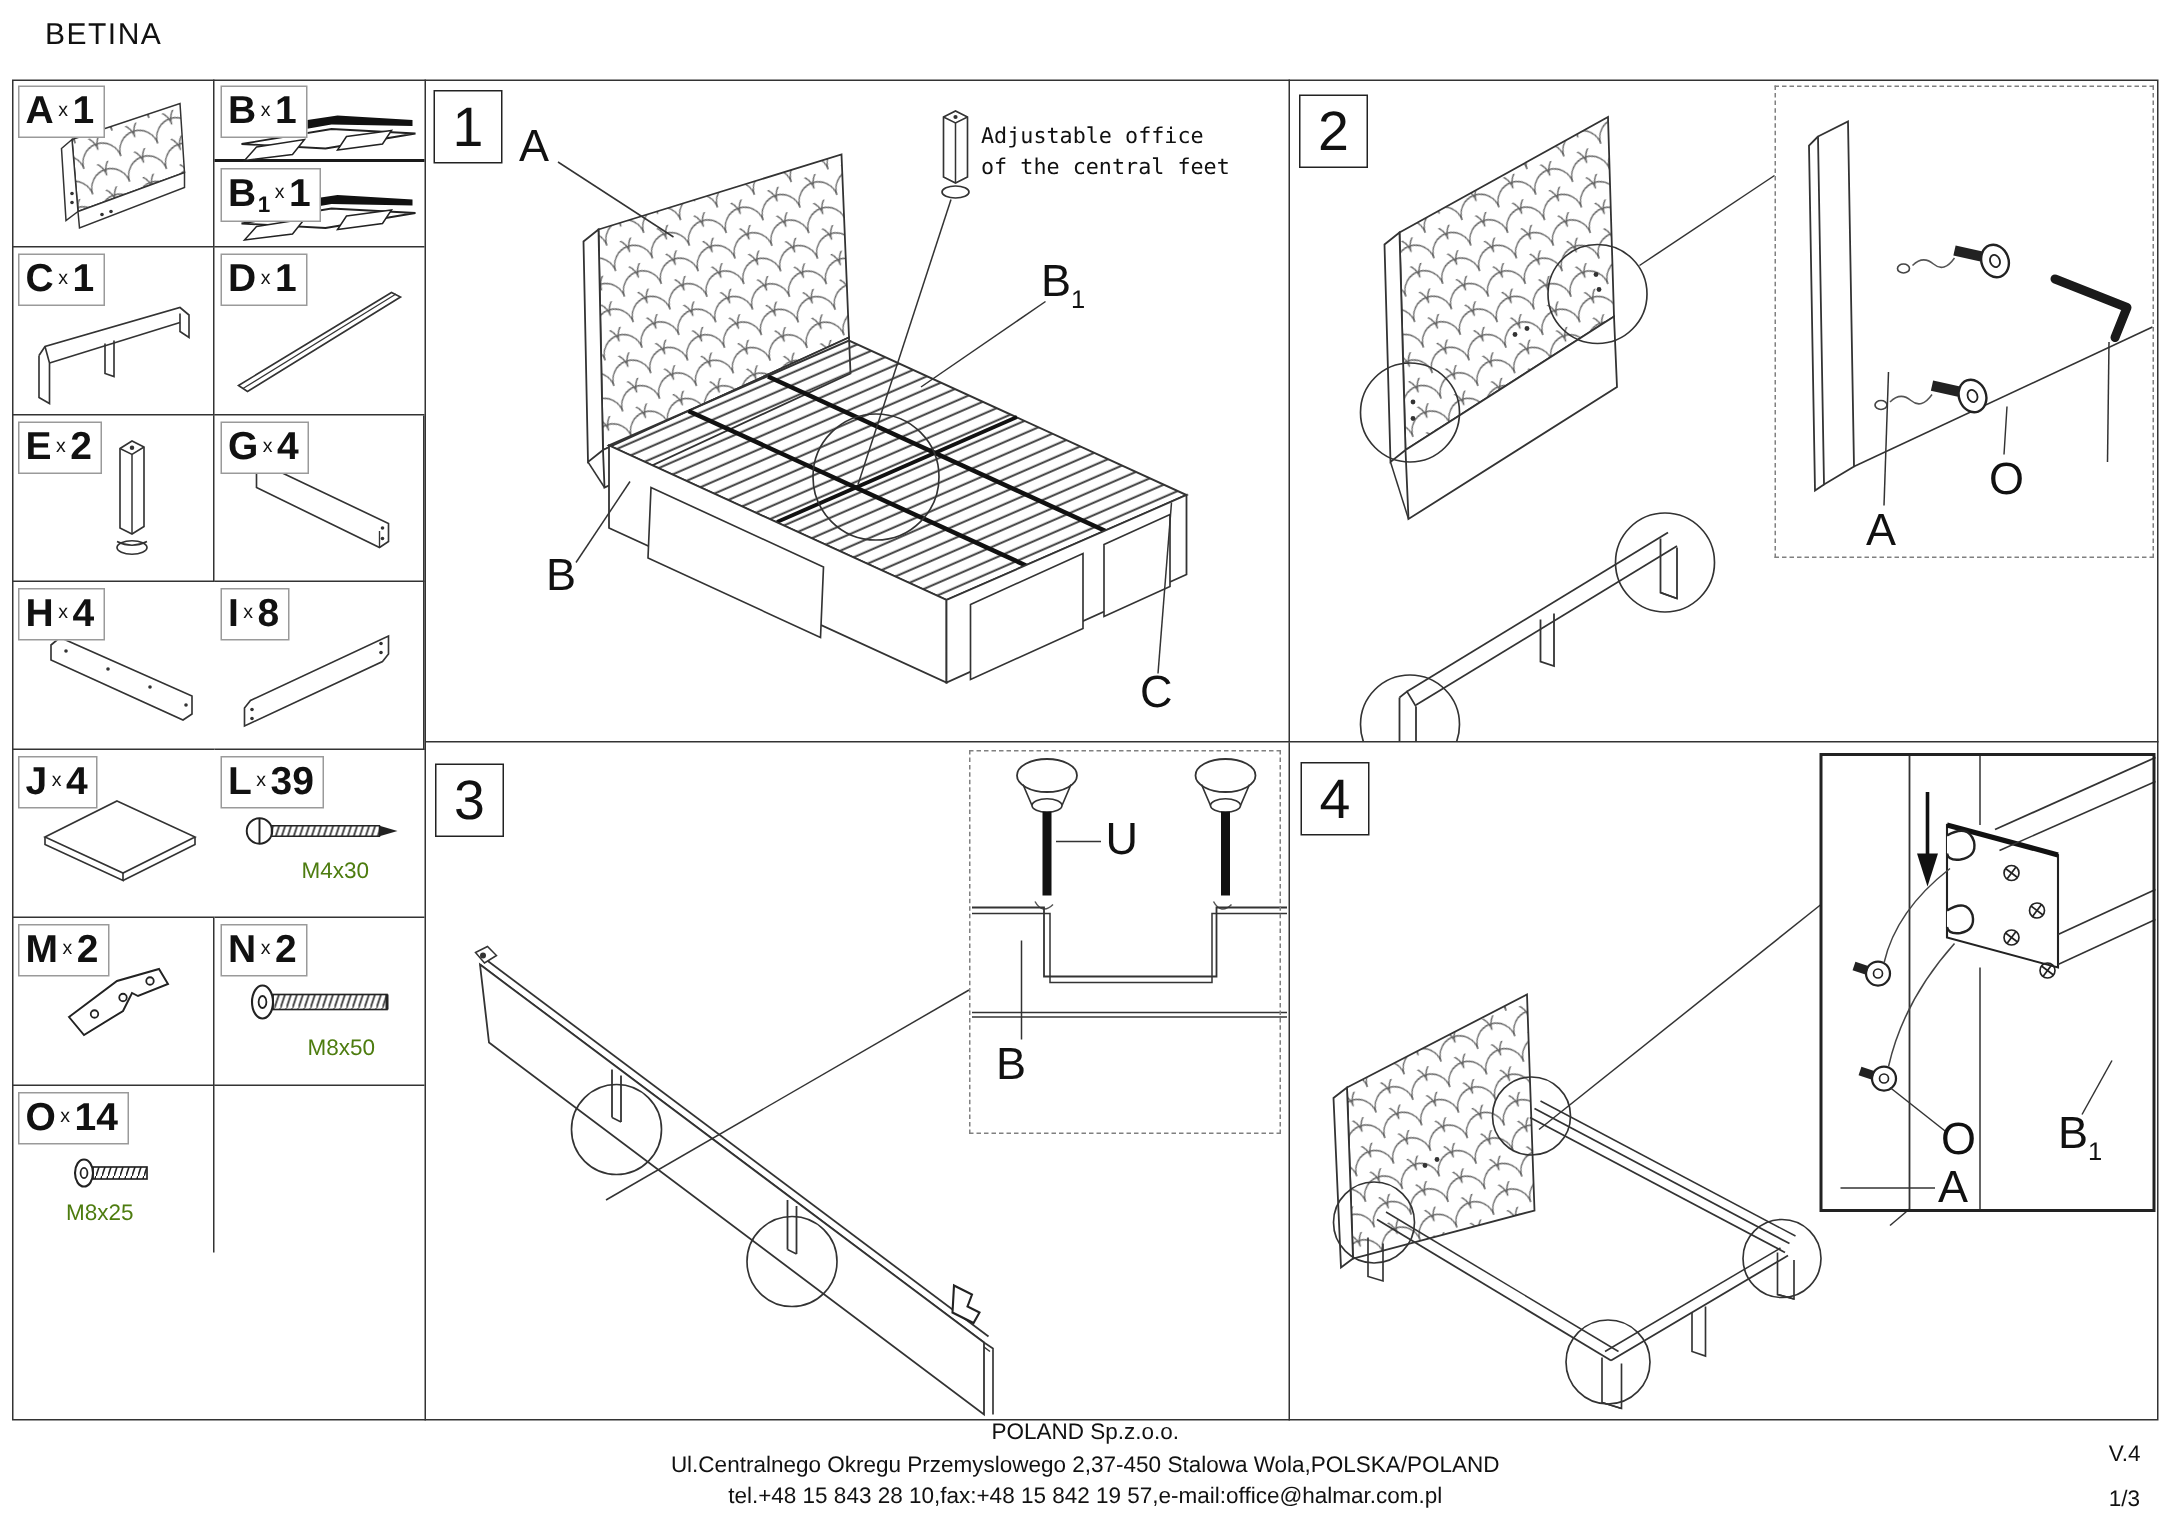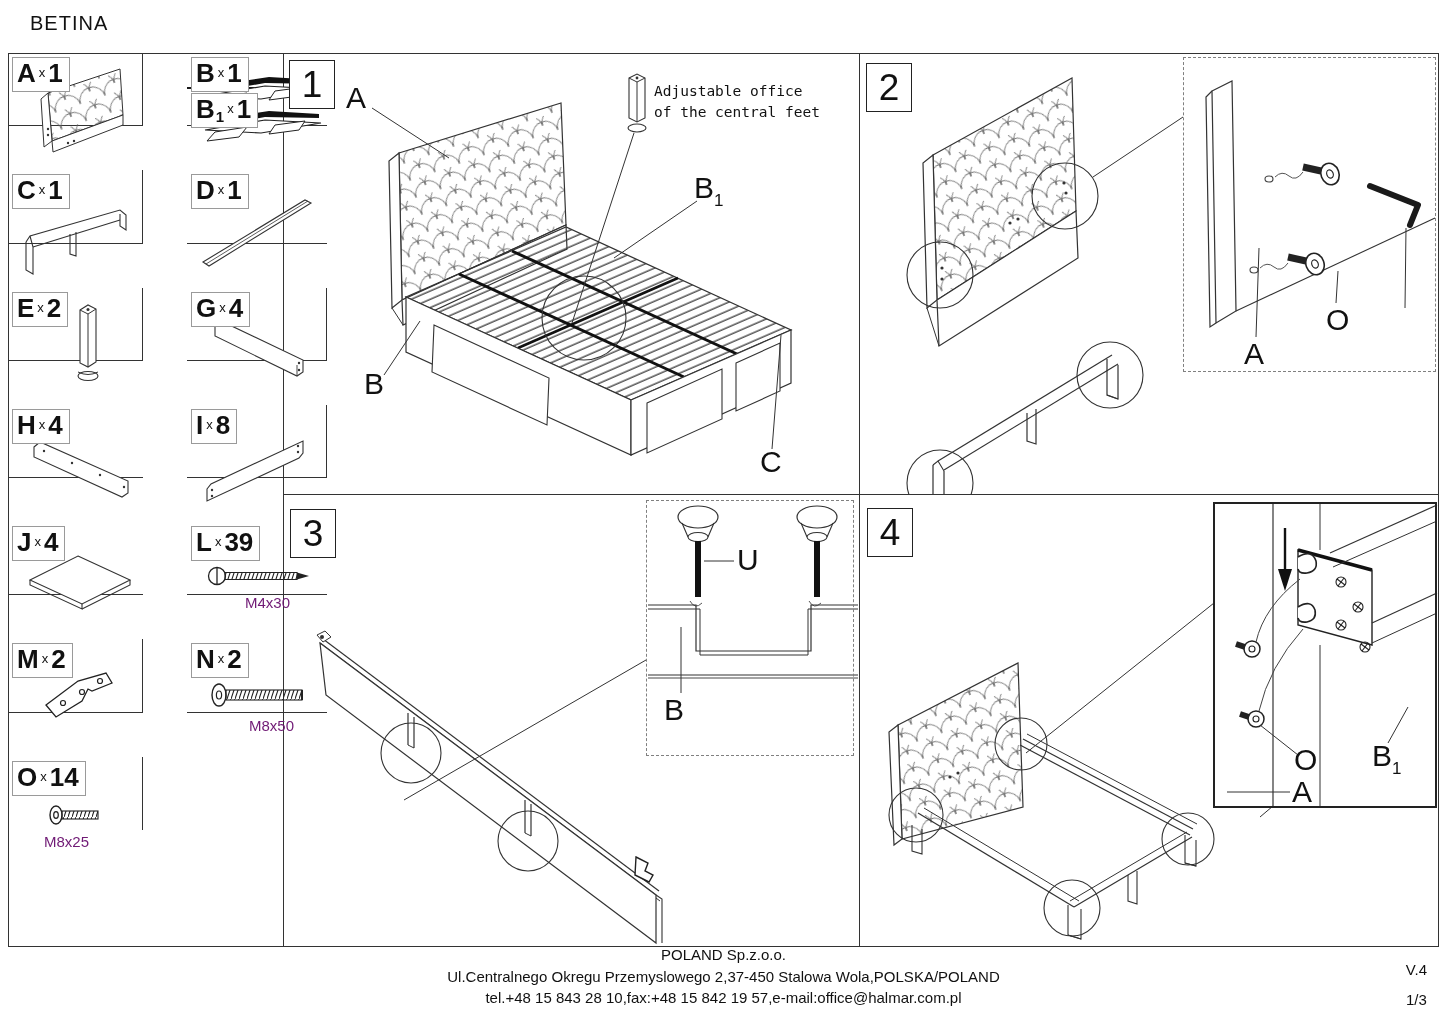--- a/index.html
+++ b/index.html
@@ -3,49 +3,49 @@
 <meta charset="utf-8">
 <style>
   html,body{margin:0;padding:0;background:#fff;}
   body{width:1445px;height:1022px;position:relative;font-family:"Liberation Sans",sans-serif;color:#111;overflow:hidden;}
   .abs{position:absolute;}
   
   .title{left:14px;top:12px;font-size:20px;letter-spacing:1px;color:#111;margin-left:16px;}
   
   .frame{left:8px;top:53px;width:1431px;height:894px;border:1px solid #333;box-sizing:border-box;}
   
-  .parts{left:8px;top:53px;width:276px;height:894px;box-sizing:border-box;border-right:1px solid #333;display:grid;grid-template-columns:135px 140px;grid-template-rows:repeat(8,1fr);gap:44px;}
+  .parts{left:8px;top:53px;width:276px;height:894px;box-sizing:border-box;border-right:1px solid #333;display:grid;grid-template-columns:135px 140px;grid-template-rows:repeat(8,1fr);}
   .cell{position:relative;border-right:1px solid #333;border-bottom:1px solid #333;box-sizing:border-box;}
   .cell.c2{border-right:none;}
   .cell.last{border-bottom:none;}
   .badge{position:absolute;left:4px;top:4px;border:1px solid #9a9a9a;background:#fff;padding:0 6px 2px 4px;white-space:nowrap;z-index:2;}
   .pl,.pc{font-size:26px;font-weight:bold;}
   .px{font-size:13px;margin:0 3px;vertical-align:5px;}
   .psub{font-size:15px;font-weight:bold;vertical-align:-4px;margin-left:1px;}
-  .spec{position:absolute;font-size:15px;color:#701a75;}
+  .spec{position:absolute;font-size:15px;color:#4d7c0f;}
   .icon{position:absolute;left:0;top:0;}
   .half{position:relative;height:50%;box-sizing:border-box;}
   .half.top{border-bottom:2.5px solid #1a1a1a;}
   
   .panel{box-sizing:border-box;}
   #p1{left:284px;top:53px;width:576px;height:442px;border-right:1px solid #333;border-bottom:1px solid #333;}
   #p2{left:860px;top:53px;width:579px;height:442px;border-bottom:1px solid #333;}
   #p3{left:284px;top:495px;width:576px;height:452px;border-right:1px solid #333;}
   #p4{left:860px;top:495px;width:579px;height:452px;}
   .stepbox{position:absolute;border:1.5px solid #222;width:44px;height:47px;display:flex;align-items:center;justify-content:center;font-size:37px;background:#fff;z-index:3;}
   .lbl{position:absolute;font-size:30px;color:#111;z-index:4;white-space:nowrap;}
   .lsub{font-size:17px;vertical-align:-8px;}
   .note{position:absolute;font-family:"DejaVu Sans Mono",monospace;font-size:14.5px;line-height:21px;color:#111;z-index:4;}
   .dashbox{position:absolute;border:1.6px dashed #808080;box-sizing:border-box;z-index:2;background:transparent;pointer-events:none;}
   .solidbox{position:absolute;border:2px solid #222;box-sizing:border-box;z-index:2;background:transparent;pointer-events:none;}
   svg{display:block;}
   .draw{position:absolute;left:0;top:0;z-index:1;}
   
   .footer{left:8px;top:944px;width:1431px;text-align:center;font-size:15px;line-height:21.5px;}
-  .ver{right:18px;top:955px;font-size:15px;text-align:center;line-height:30px;}
+  .ver{right:18px;top:955px;font-size:15px;text-align:left;line-height:30px;}
 </style>
 </head>
 <body>
 
 <svg width="0" height="0" style="position:absolute">
   <defs>
     <pattern id="scales" width="26" height="18" patternUnits="userSpaceOnUse" patternTransform="rotate(-19)">
       <path d="M0,18 a13,13 0 0,1 26,0" fill="none" stroke="#666" stroke-width="0.9"></path>
       <path d="M-13,9 a13,13 0 0,1 26,0 M13,9 a13,13 0 0,1 26,0" fill="none" stroke="#666" stroke-width="0.9"></path>
     </pattern>

